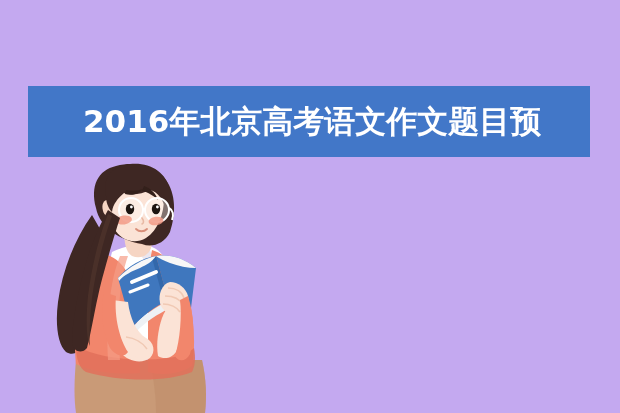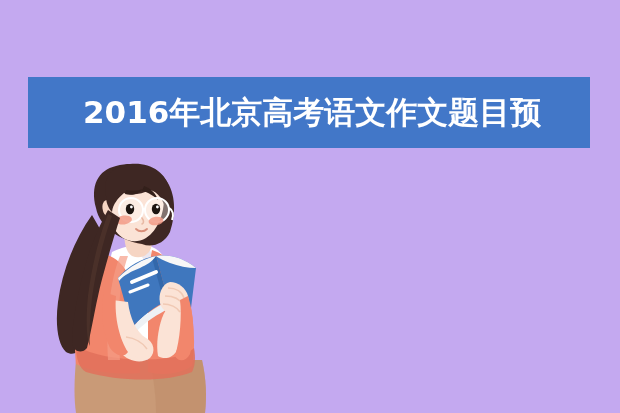--- a/index.html
+++ b/index.html
@@ -20,21 +20,21 @@
   #illustration {
     position: absolute;
     left: 0;
     top: 0;
     width: 620px;
     height: 413px;
   }
   #title-bar {
     position: absolute;
     left: 28px;
-    top: 77px;
+    top: 86px;
     width: 562px;
     height: 71px;
     background: #4277c8;
     z-index: 5;
     display: flex;
     align-items: center;
     overflow: hidden;
   }
   #title-text {
     color: #ffffff;

